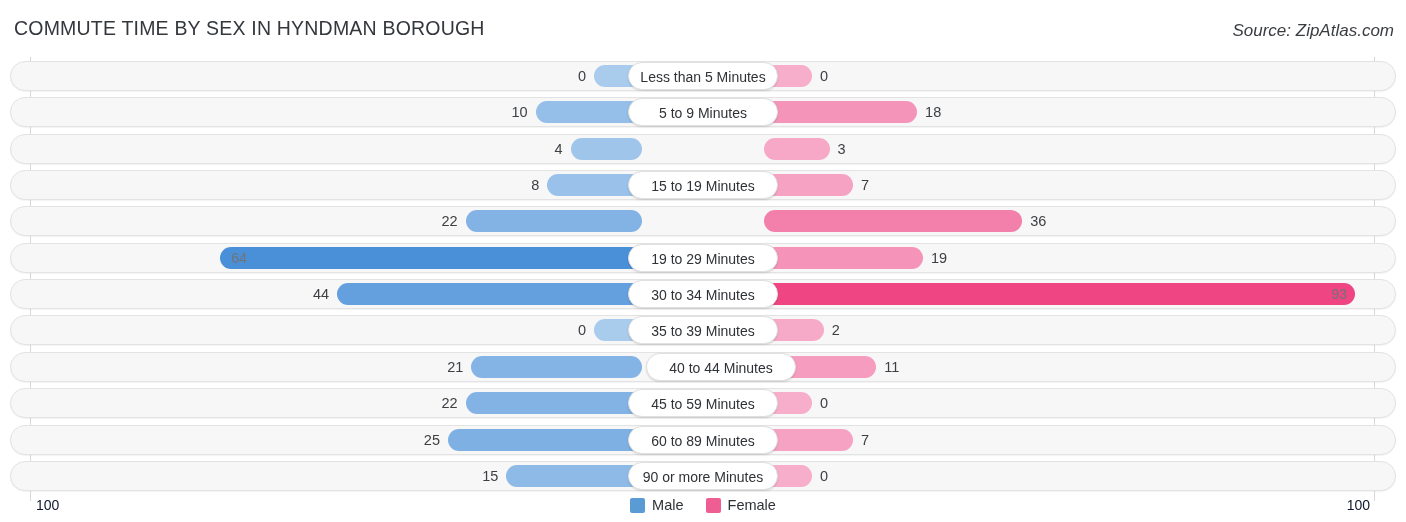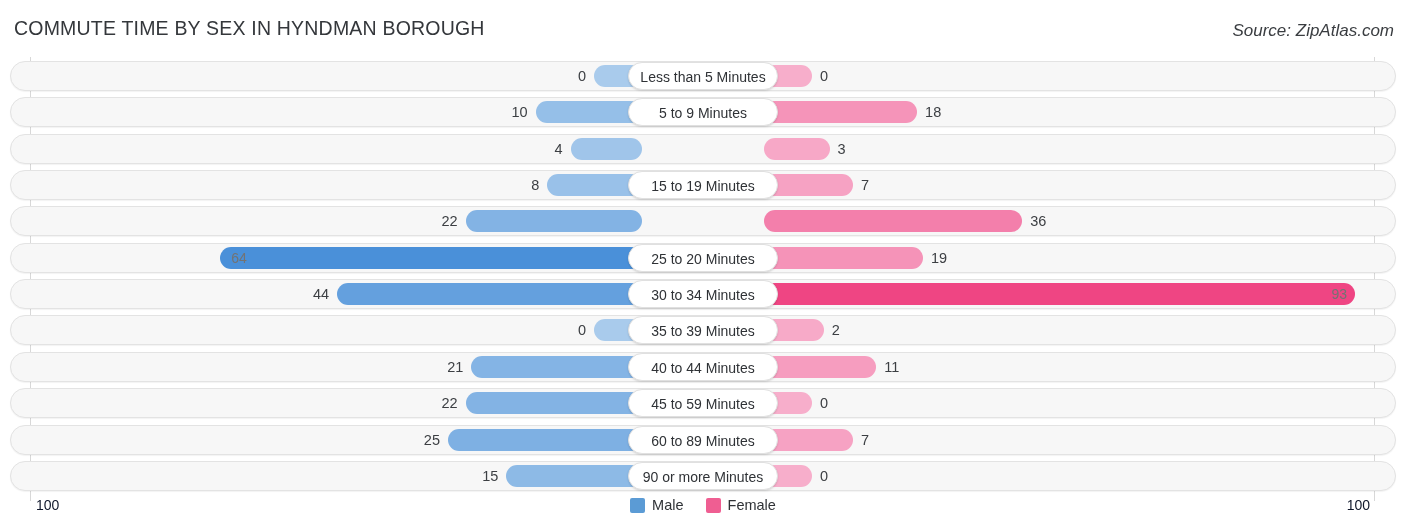--- a/index.html
+++ b/index.html
@@ -147,21 +147,21 @@
           <div class="bar bar-female" style="left: 754px; width: 258.24px; background: rgb(243, 127, 171);"></div>
           <div class="val" style="left: 0px; width: 447.52px; text-align: right;">22</div>
           <div class="val" style="left: 1020.24px;">36</div>
         </div>
         <div class="row" style="top: 185.75px;">
           <div class="track"></div>
           <div class="bar bar-male" style="right: 754px; width: 421.76px; background: rgb(74, 144, 217);"></div>
           <div class="bar bar-female" style="left: 754px; width: 158.96px; background: rgb(245, 147, 184);"></div>
           <div class="val val-in" style="left: 221.24px;">64</div>
           <div class="val" style="left: 920.96px;">19</div>
-          <div class="center-pill" style="left: 618px;">25 to 20 Minutes</div>
+          <div class="center-pill" style="left: 618px;">19 to 29 Minutes</div>
         </div>
         <div class="row" style="top: 222.1px;">
           <div class="track"></div>
           <div class="bar bar-male" style="right: 754px; width: 304.96px; background: rgb(100, 160, 222);"></div>
           <div class="bar bar-female" style="left: 754px; width: 591.12px; background: rgb(239, 69, 131);"></div>
           <div class="val" style="left: 0px; width: 319.04px; text-align: right;">44</div>
           <div class="val val-in" style="left: 1315.12px; width: 22px; text-align: right;">93</div>
           <div class="center-pill" style="left: 618px;">30 to 34 Minutes</div>
         </div>
         <div class="row" style="top: 258.45px;">
@@ -171,21 +171,21 @@
           <div class="val" style="left: 0px; width: 576px; text-align: right;">0</div>
           <div class="val" style="left: 821.68px;">2</div>
           <div class="center-pill" style="left: 618px;">35 to 39 Minutes</div>
         </div>
         <div class="row" style="top: 294.8px;">
           <div class="track"></div>
           <div class="bar bar-male" style="right: 754px; width: 170.64px; background: rgb(132, 180, 229);"></div>
           <div class="bar bar-female" style="left: 754px; width: 112.24px; background: rgb(246, 157, 191);"></div>
           <div class="val" style="left: 0px; width: 453.36px; text-align: right;">21</div>
           <div class="val" style="left: 874.24px;">11</div>
-          <div class="center-pill" style="left: 618px;">40 to 44 Minutes</div>
+          <div class="center-pill" style="left: 636px;">40 to 44 Minutes</div>
         </div>
         <div class="row" style="top: 331.15px;">
           <div class="track"></div>
           <div class="bar bar-male" style="right: 754px; width: 176.48px; background: rgb(131, 179, 228);"></div>
           <div class="bar bar-female" style="left: 754px; width: 48px; background: rgb(247, 174, 203);"></div>
           <div class="val" style="left: 0px; width: 447.52px; text-align: right;">22</div>
           <div class="val" style="left: 810px;">0</div>
           <div class="center-pill" style="left: 618px;">45 to 59 Minutes</div>
         </div>
         <div class="row" style="top: 367.5px;">

